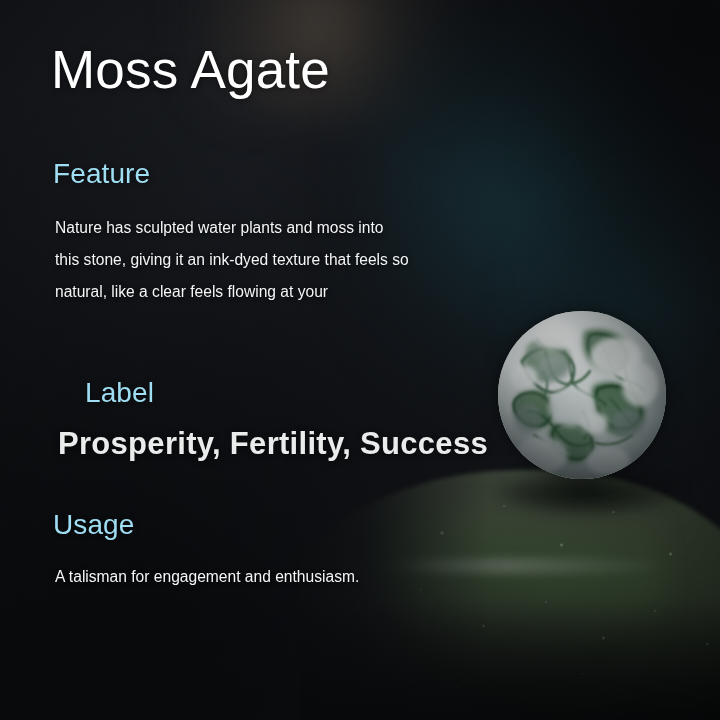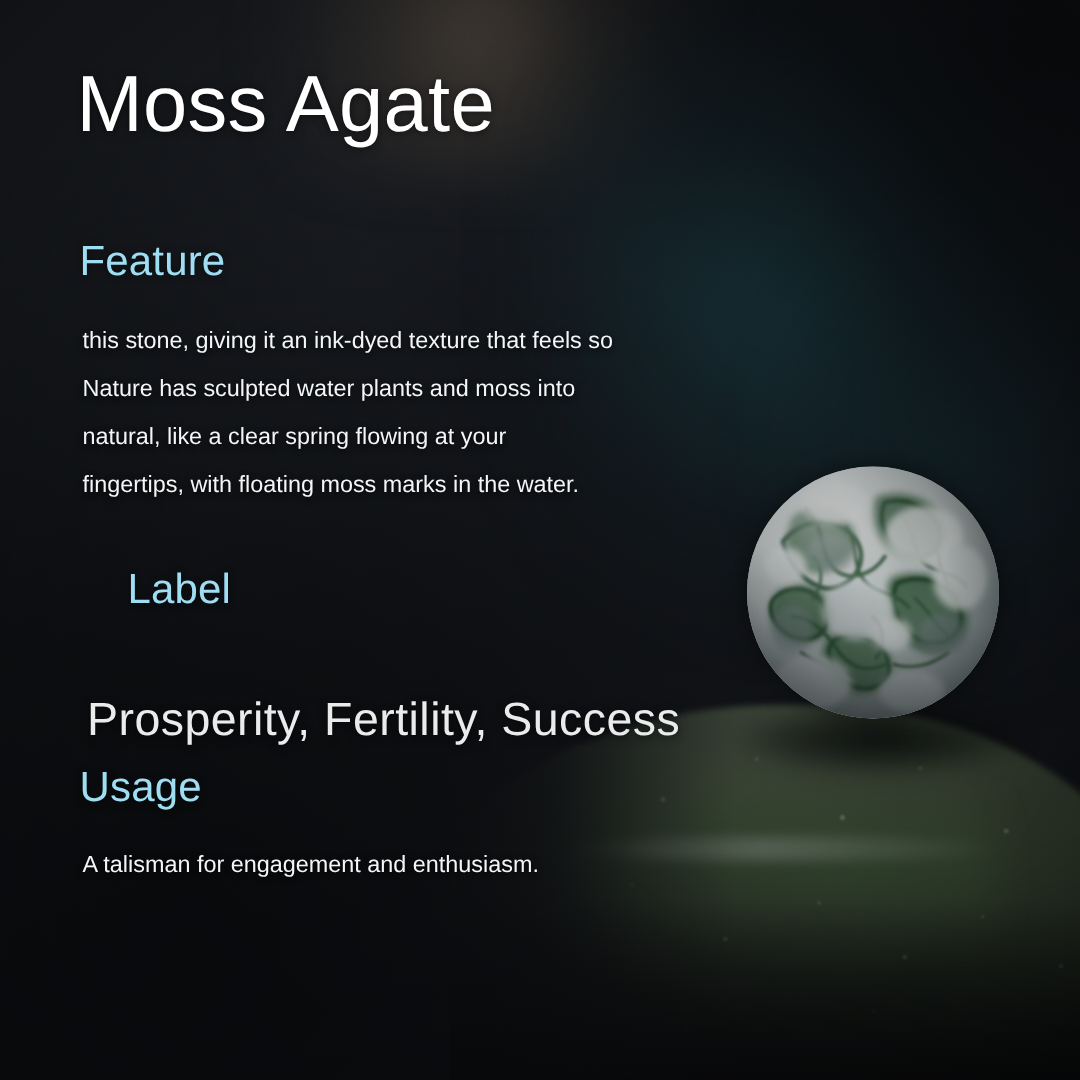--- a/index.html
+++ b/index.html
@@ -221,27 +221,26 @@
     color: #f3f5f6;
     line-height: 32px;
     text-shadow: 0 1px 4px rgba(0,0,0,0.72);
   }
   .body-block .ln { display: block; white-space: nowrap; }
 
   .big-line {
     position: absolute;
     left: 58px;
     font-size: 31px;
-    font-weight: 400;
+    font-weight: 700;
     color: #e9eceb;
     letter-spacing: 0.3px;
     line-height: 1.2;
     text-shadow: 0 1px 6px rgba(0,0,0,0.6);
     white-space: nowrap;
-    margin-top: 36px;
   }
 
   
   #head-feature { top: 158px; text-align: right; }
   #feature-body { top: 212px; }
   #head-label   { top: 377px; margin-left: 32px; }
   #label-value  { top: 425px; }
   #head-usage   { top: 509px; }
   #usage-body   { top: 561px; }
 </style>
@@ -326,24 +325,23 @@
   </div>
 
   <div class="vignette"></div>
 
   <div class="content">
 
     <div class="title">Moss Agate</div>
 
     <div class="sec-head" id="head-feature">Feature</div>
     <div class="body-block" id="feature-body">
+      <span class="ln">Nature has sculpted water plants and moss into</span>
       <span class="ln">this stone, giving it an ink-dyed texture that feels so</span>
-      <span class="ln">Nature has sculpted water plants and moss into</span>
-      <span class="ln">natural, like a clear spring flowing at your</span>
-      <span class="ln">fingertips, with floating moss marks in the water.</span>
+      <span class="ln">natural, like a clear feels flowing at your</span>
     </div>
 
     <div class="sec-head" id="head-label">Label</div>
     <div class="big-line" id="label-value">Prosperity, Fertility, Success</div>
 
     <div class="sec-head" id="head-usage">Usage</div>
     <div class="body-block" id="usage-body">
       <span class="ln">A talisman for engagement and enthusiasm.</span>
     </div>
 

